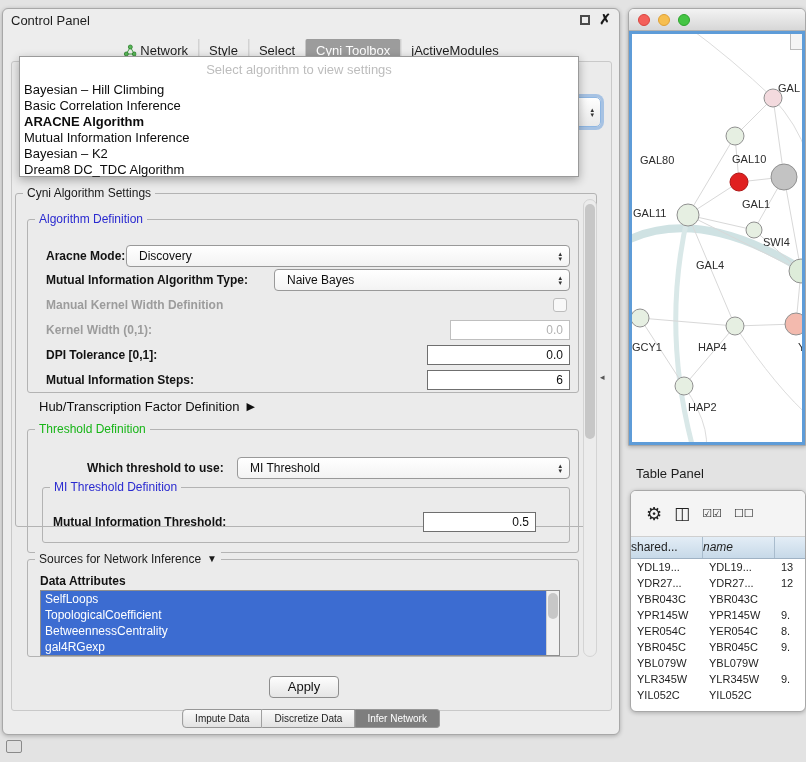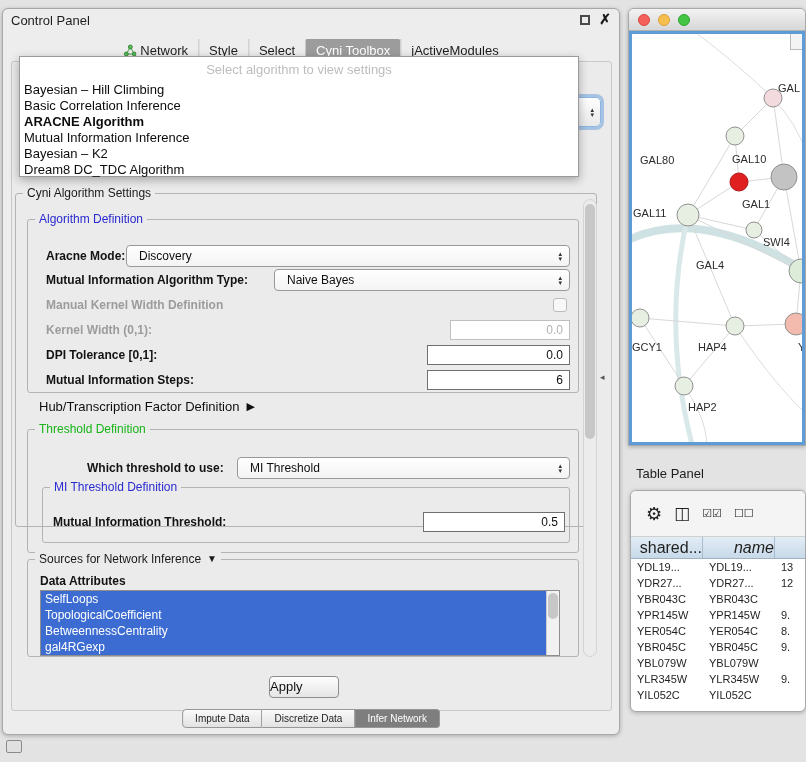--- a/index.html
+++ b/index.html
@@ -39,21 +39,21 @@
 .combo-arrows{display:flex;flex-direction:column;align-items:center;line-height:5px;font-size:7px;color:#333}
 .tfield{position:absolute;height:20px;background:#fff;border:1px solid #6f6f6f;font-size:12px;color:#0e0e0e;text-align:right;padding:0 6px;line-height:18px}
 .tfield.dis{border-color:#bfbfbf;color:#b2b2b2}
 .checkbox{position:absolute;width:14px;height:14px;border:1px solid #bdbdbd;border-radius:3px;background:#f8f8f8}
 .vscroll{position:absolute;background:#ececec;border:1px solid #d4d4d4;border-radius:7px}
 .vthumb{position:absolute;left:1px;right:1px;background:#c7c7c7;border-radius:6px}
 #attr-list{position:absolute;background:#fff;border:1px solid #8e8e8e;overflow:hidden;padding-right:13px}
 .attr-item{height:16px;line-height:16px;font-size:12px;padding-left:4px;color:#111;white-space:nowrap}
 .attr-item.sel{background:#3c6cd1;color:#fff}
 #attr-scroll{position:absolute;right:0;top:0;bottom:0;width:13px;background:#f1f1f1;border-left:1px solid #cfcfcf}
-#apply-btn{position:absolute;left:266px;top:667px;width:70px;height:22px;border:1px solid #8d8d8d;border-radius:4px;background:linear-gradient(#fdfdfd,#e5e5e5);font-size:13px;color:#111;line-height:20px}
+#apply-btn{position:absolute;left:266px;top:667px;width:70px;height:22px;border:1px solid #8d8d8d;border-radius:4px;background:linear-gradient(#fdfdfd,#e5e5e5);font-size:13px;color:#111;text-align:center;line-height:20px}
 #bottom-tabs{position:absolute;top:700px;left:50%;transform:translateX(-50%);display:flex}
 .seg{padding:3px 12px;font-size:10px;border:1px solid #979797;border-left:none;background:linear-gradient(#fafafa,#e2e2e2);color:#1e1e1e;white-space:nowrap}
 .seg:first-child{border-left:1px solid #979797;border-radius:4px 0 0 4px}
 .seg:last-child{border-radius:0 4px 4px 0}
 .seg.sel{background:#7e7e7e;color:#fff}
 #splitter-arrow{position:absolute;left:597px;top:363px;font-size:9px;color:#555}
 #hub-row{position:absolute;left:36px;top:390px;display:flex;align-items:center;gap:7px}
 #hub-row .txt{font-size:13px;color:#0f0f0f}
 #hub-row .arr{font-size:11px;color:#0f0f0f}
 
@@ -66,21 +66,21 @@
 .tl.green{background:#45c544;border:1px solid #2ea42e}
 .net-content{position:absolute;top:22px;left:0;right:0;bottom:0;background:#fff;border:3px solid #5e9cd8;overflow:hidden}
 .net-corner{position:absolute;top:0;right:0;width:12px;height:16px;background:#f4f4f4;border-left:1px solid #bbb;border-bottom:1px solid #bbb}
 
 
 #table-panel-label{position:absolute;left:636px;top:466px;font-size:13px;color:#1d1d1d}
 #table-window{left:630px;top:490px;width:176px;height:222px;background:#fff;overflow:hidden}
 #table-toolbar{position:absolute;top:0;left:0;right:0;height:46px;background:#f4f4f4;display:flex;align-items:center;gap:12px;padding-left:15px;border-bottom:1px solid #cfcfcf}
 .tb-icon{color:#222;line-height:1}
 #table-header{position:absolute;top:46px;left:0;right:0;height:22px;display:flex;background:linear-gradient(#e3edf6,#c7d9e8);border-bottom:1px solid #9fb2c4}
-.th-cell{font-size:16px;color:#1f1f1f;text-align:right;line-height:21px;border-right:1px solid #a9bccd;overflow:hidden;white-space:nowrap;flex:none}
+.th-cell{font-size:12px;color:#1f1f1f;text-align:left;line-height:21px;border-right:1px solid #a9bccd;overflow:hidden;white-space:nowrap;flex:none}
 #table-body{position:absolute;top:68px;left:0;right:0;bottom:0;overflow:hidden}
 .t-row{display:flex;height:16px}
 .t-cell{font-size:11px;color:#1f1f1f;line-height:16px;padding-left:6px;overflow:hidden;white-space:nowrap;flex:none}
 
 #mini-icon{position:absolute;left:6px;top:740px;width:16px;height:13px;border:1px solid #8a8a8a;background:#e0e0e0;border-radius:2px}
 </style>
 </head>
 <body>
 
 <div id="page">
@@ -192,21 +192,21 @@
         <span>MI Threshold</span>
         <span class="combo-arrows">
             <span>▴</span>
             <span>▾</span>
           </span>
       </div>
 
       <div class="group" style="left:14px;top:57px;width:528px;height:56px">
         <span class="gtitle blue" style="background:#ebebeb">MI Threshold Definition</span>
         <div class="lbl" style="left:10px;top:27px">Mutual Information Threshold:</div>
-        <div class="tfield" style="left:380px;top:24px;width:142px">0.5</div>
+        <div class="tfield" style="left:380px;top:24px;width:113px">0.5</div>
       </div>
     </div>
 
     <div id="sources-group" class="group" style="left:24px;top:550px;width:552px;height:98px">
       <span class="gtitle" style="display:flex;gap:6px;align-items:center">
         <span>Sources for Network Inference</span>
         <span style="font-size:10px">▼</span>
       </span>
       <div class="lbl" style="left:12px;top:14px">Data Attributes</div>
       <div id="attr-list" style="left:12px;top:30px;width:520px;height:66px">

